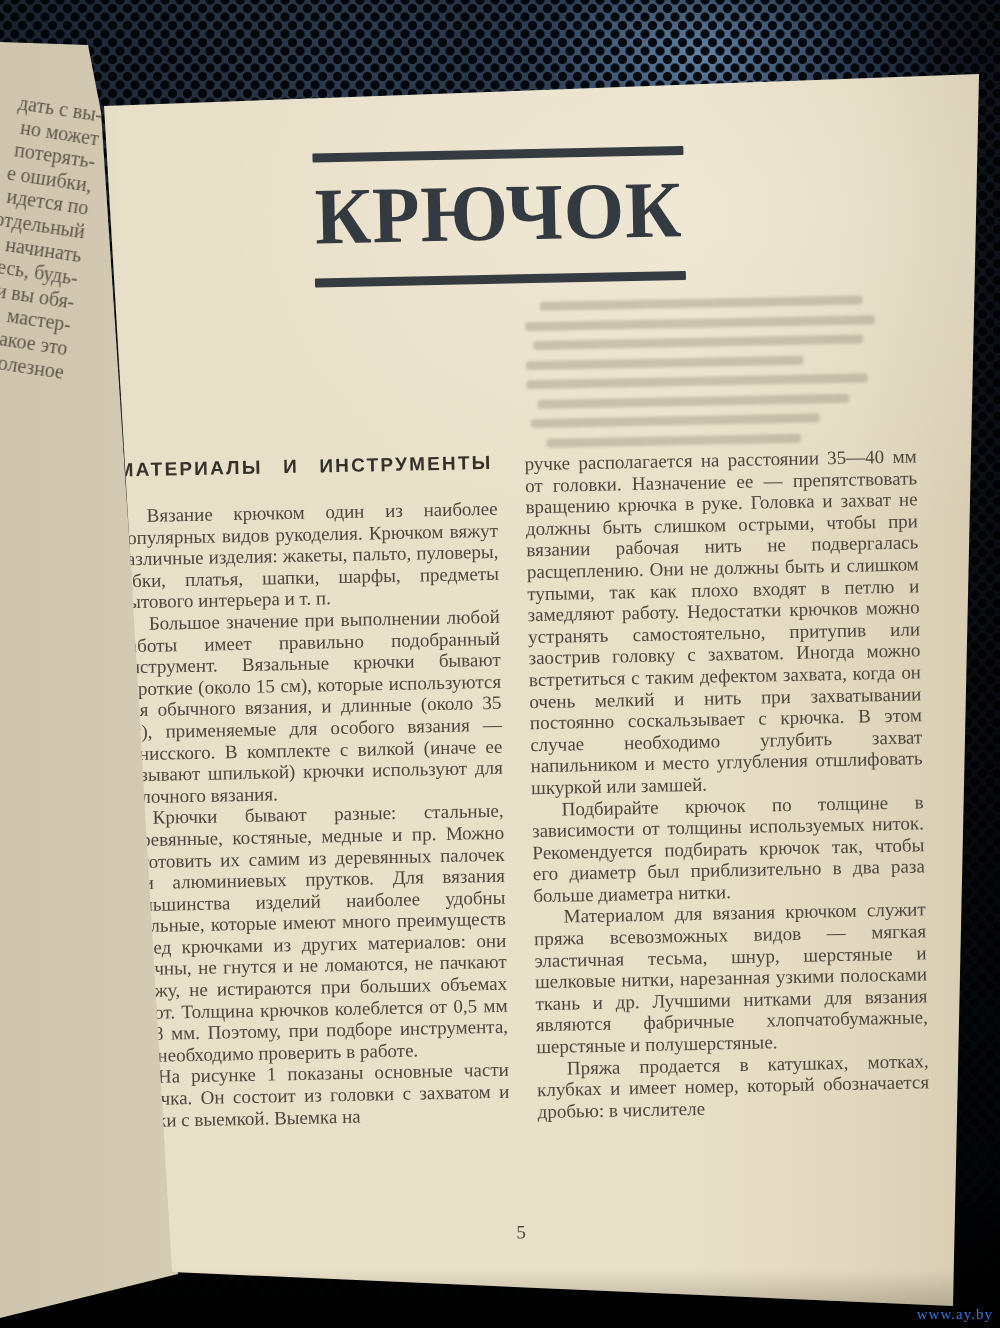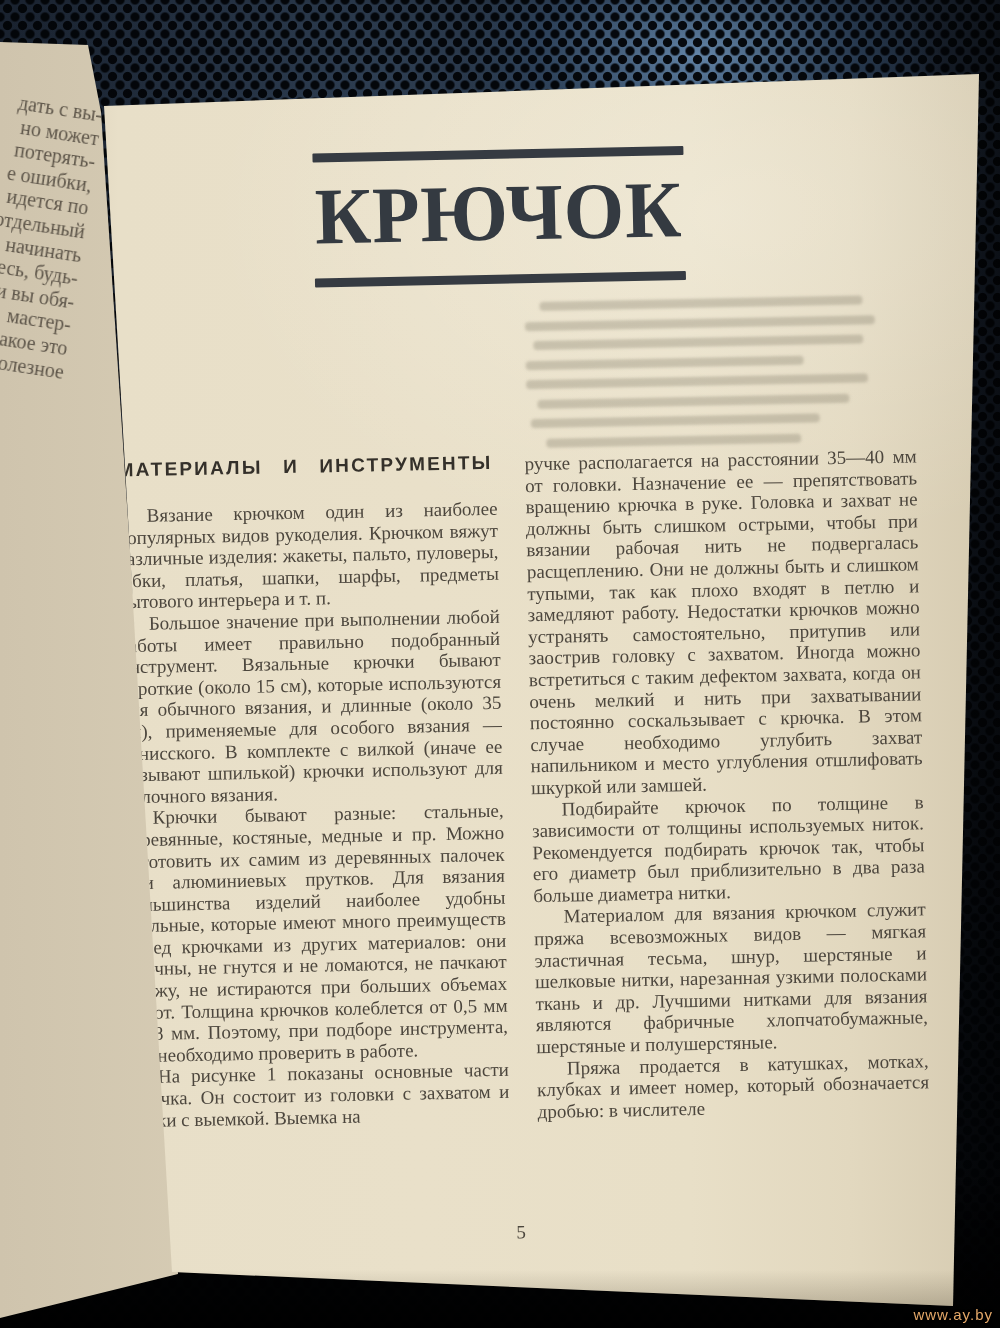--- a/index.html
+++ b/index.html
@@ -74,22 +74,22 @@
   .col p{margin:0;text-indent:30px;}
   .col p.noindent{text-indent:0;}
   .col-left{left:120px;top:497px;width:381px;}
   .col-right{left:529px;top:453px;width:392px;}
   .page-number{
     position:absolute;left:492px;top:1221px;width:36px;text-align:center;
     font-size:19px;color:#4c463d;
   }
   .watermark{
     position:absolute;right:7px;bottom:5px;
-    font-family:Liberation Sans, sans-serif;font-size:15px;letter-spacing:1px;
-    color:#fdba74;opacity:0.9;text-shadow:0 0 3px rgba(0,0,0,0.9);
+    font-family:Liberation Serif, serif;font-size:15px;letter-spacing:1px;
+    color:#3b82f6;opacity:0.9;text-shadow:0 0 3px rgba(0,0,0,0.9);
   }
 </style>
 </head>
 <body>
 
 <div class="floor-shadow"></div>
 <div class="side-dim"></div>
 
 <div class="book">
 

